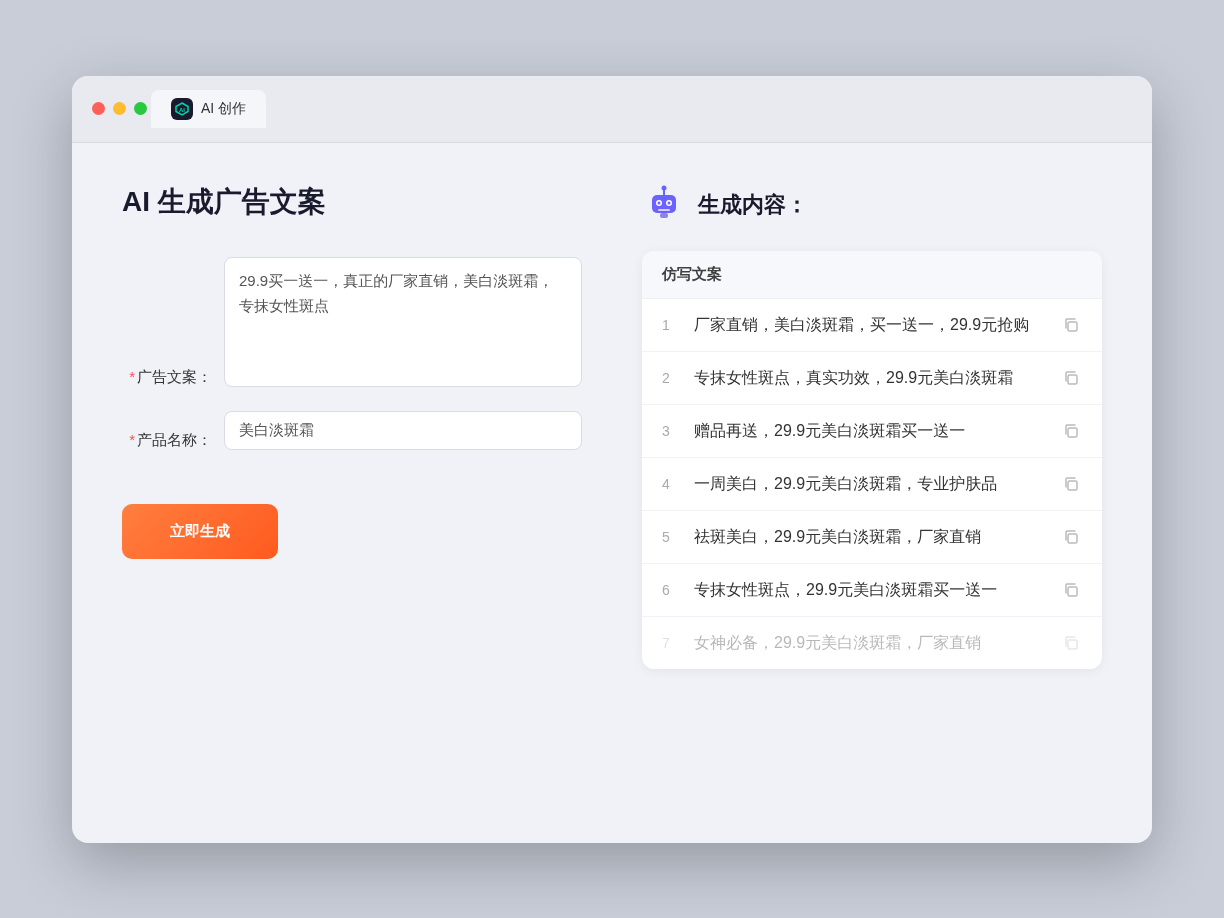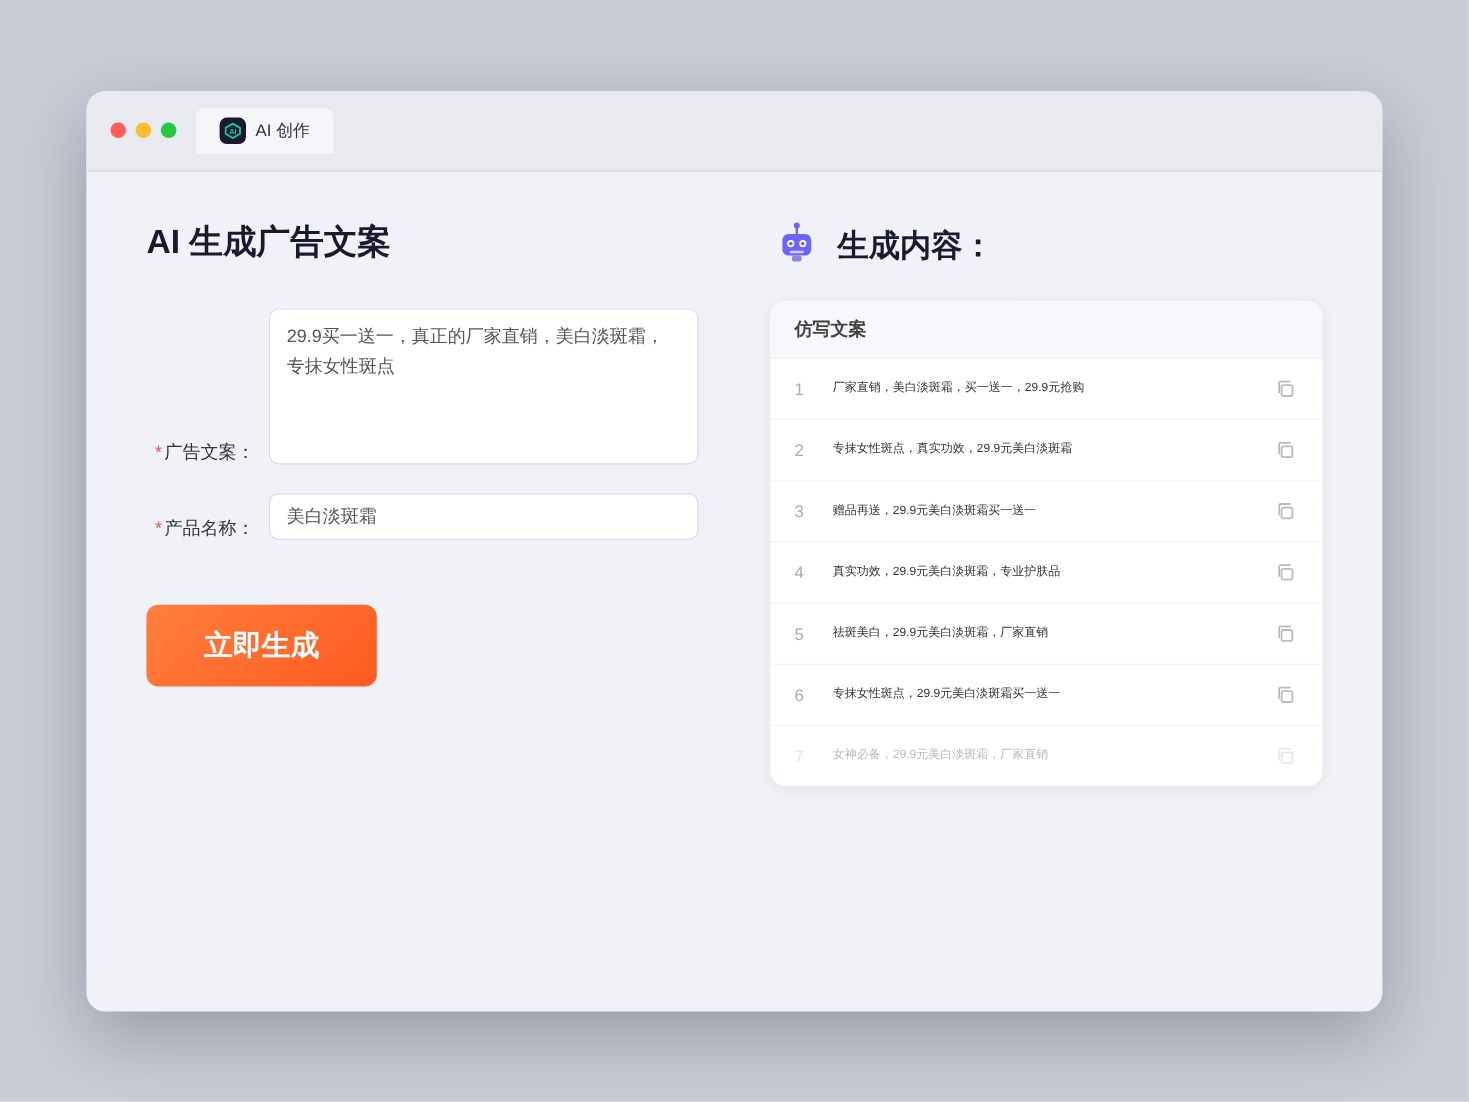--- a/index.html
+++ b/index.html
@@ -20,21 +20,21 @@
       overflow: hidden;
       position: relative;
     }
 
     
     .title-bar {
       background: #e8eaf0;
       padding: 14px 20px;
       display: flex;
       align-items: center;
-      gap: 16px;
+      gap: 4px;
       border-bottom: 1px solid #d8dae0;
     }
 
     .traffic-lights {
       display: flex;
       gap: 8px;
       align-items: center;
     }
 
     .traffic-light {
@@ -131,21 +131,21 @@
       height: 130px;
       line-height: 1.7;
     }
 
     .generate-btn {
       background: linear-gradient(135deg, #ff7f3f, #ff5a1f);
       color: white;
       border: none;
       border-radius: 10px;
       padding: 18px 48px;
-      font-size: 24px;
+      font-size: 15px;
       font-weight: 600;
       cursor: pointer;
       margin-top: 30px;
       font-family: inherit;
     }
 
     
     .right-panel {
       flex: 1;
     }
@@ -157,21 +157,21 @@
       margin-bottom: 24px;
     }
 
     .robot-icon {
       width: 44px;
       height: 44px;
       position: relative;
     }
 
     .right-title {
-      font-size: 26px;
+      font-size: 22px;
       font-weight: 600;
       color: #1a1a2e;
     }
 
     
     .results-table {
       background: white;
       border-radius: 12px;
       overflow: hidden;
       box-shadow: 0 2px 12px rgba(0,0,0,0.06);
@@ -203,21 +203,21 @@
     }
 
     .row-num {
       font-size: 14px;
       color: #aaa;
       min-width: 20px;
     }
 
     .row-text {
       flex: 1;
-      font-size: 10px;
+      font-size: 16px;
       color: #333;
       line-height: 1.5;
     }
 
     .copy-icon {
       width: 22px;
       height: 22px;
       display: flex;
       align-items: center;
       justify-content: center;
@@ -335,21 +335,21 @@
               <span class="row-text">赠品再送，29.9元美白淡斑霜买一送一</span>
               <span class="copy-icon">
                 <svg width="16" height="16" viewBox="0 0 16 16" fill="none">
       <rect x="5" y="5" width="9" height="9" rx="1.5" stroke="#bbb" stroke-width="1.5"></rect>
       <path d="M3 11V3a1 1 0 011-1h8" stroke="#bbb" stroke-width="1.5" stroke-linecap="round"></path>
     </svg>
               </span>
             </div>
             <div class="table-row">
               <span class="row-num">4</span>
-              <span class="row-text">真实功效，29.9元美白淡斑霜，专业护肤品</span>
+              <span class="row-text">一周美白，29.9元美白淡斑霜，专业护肤品</span>
               <span class="copy-icon">
                 <svg width="16" height="16" viewBox="0 0 16 16" fill="none">
       <rect x="5" y="5" width="9" height="9" rx="1.5" stroke="#bbb" stroke-width="1.5"></rect>
       <path d="M3 11V3a1 1 0 011-1h8" stroke="#bbb" stroke-width="1.5" stroke-linecap="round"></path>
     </svg>
               </span>
             </div>
             <div class="table-row">
               <span class="row-num">5</span>
               <span class="row-text">祛斑美白，29.9元美白淡斑霜，厂家直销</span>

